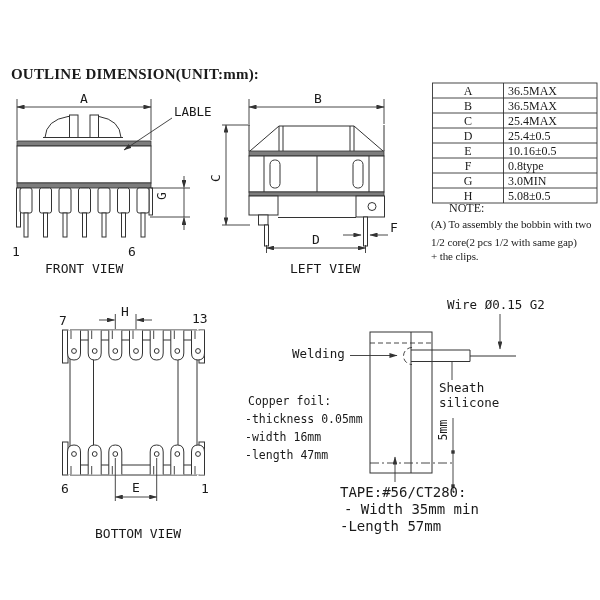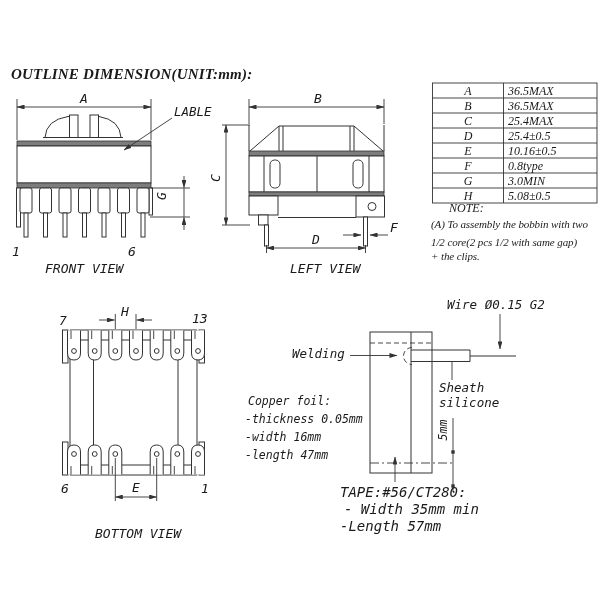--- a/index.html
+++ b/index.html
@@ -1,16 +1,16 @@
 <!DOCTYPE html>
 <html><head>
 <meta charset="utf-8">
 <style>
   html,body{margin:0;padding:0;background:#fff;}
-  .page{width:600px;height:600px;position:relative;background:#fff;overflow:hidden;font-style:italic;}
+  .page{width:600px;height:600px;position:relative;background:#fff;overflow:hidden;}
   svg text{fill:#1a1a1a;}
   .t-title{font-family:"Liberation Serif",serif;font-weight:bold;font-size:15px;letter-spacing:.2px;}
   .t-serif{font-family:"Liberation Serif",serif;font-size:12px;}
   .t-note{font-family:"Liberation Serif",serif;font-size:11px;letter-spacing:-.1px;}
   .t-mono{font-family:"DejaVu Sans Mono",monospace;font-size:12.5px;}
   .t-mono-sm{font-family:"DejaVu Sans Mono",monospace;font-size:11.5px;}
   .t-mono-lg{font-family:"DejaVu Sans Mono",monospace;font-size:14px;}
   .t-dim{font-family:"DejaVu Sans Mono",monospace;font-size:13px;}
   .ln{stroke:#333;stroke-width:1;fill:none;}
   .lnt{stroke:#333;stroke-width:.9;fill:none;}

